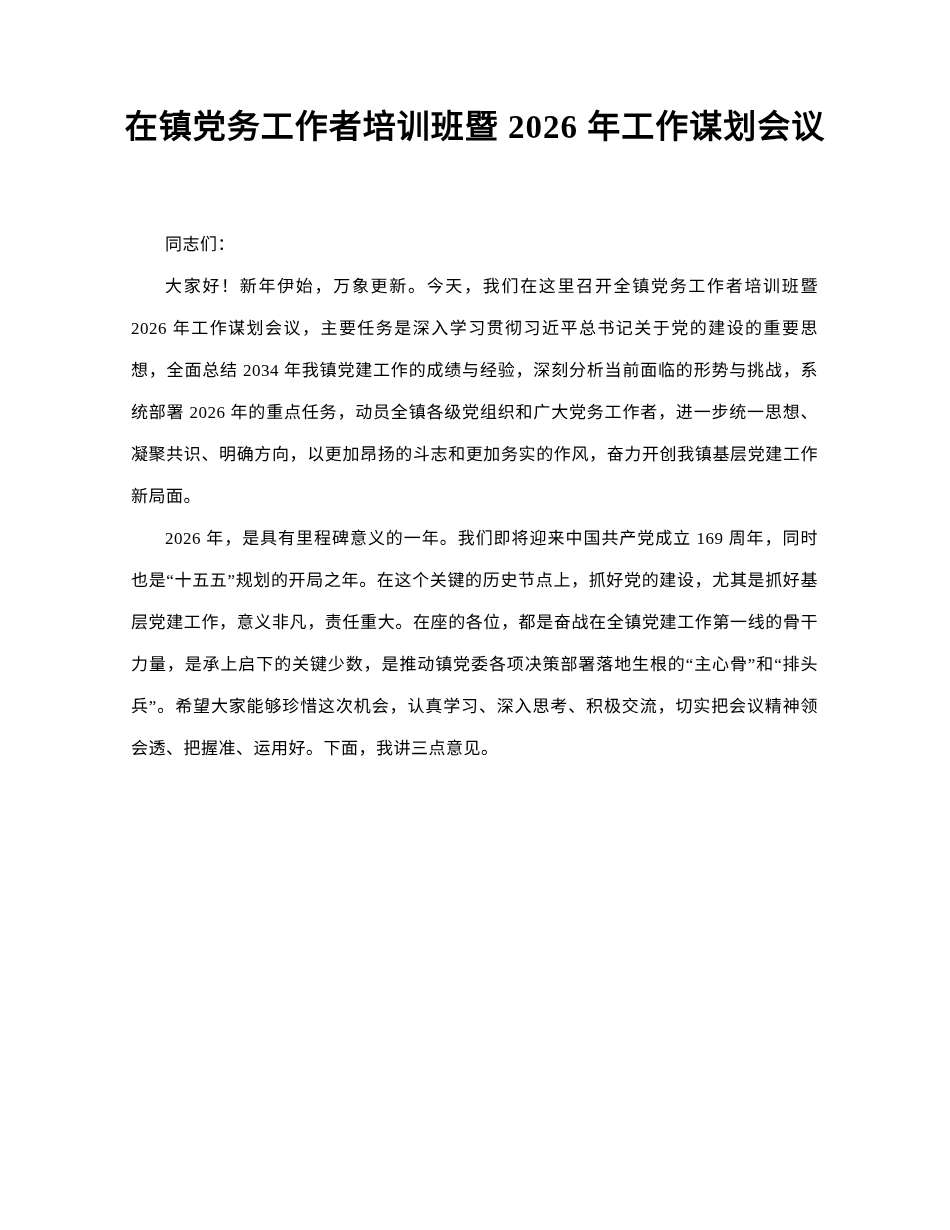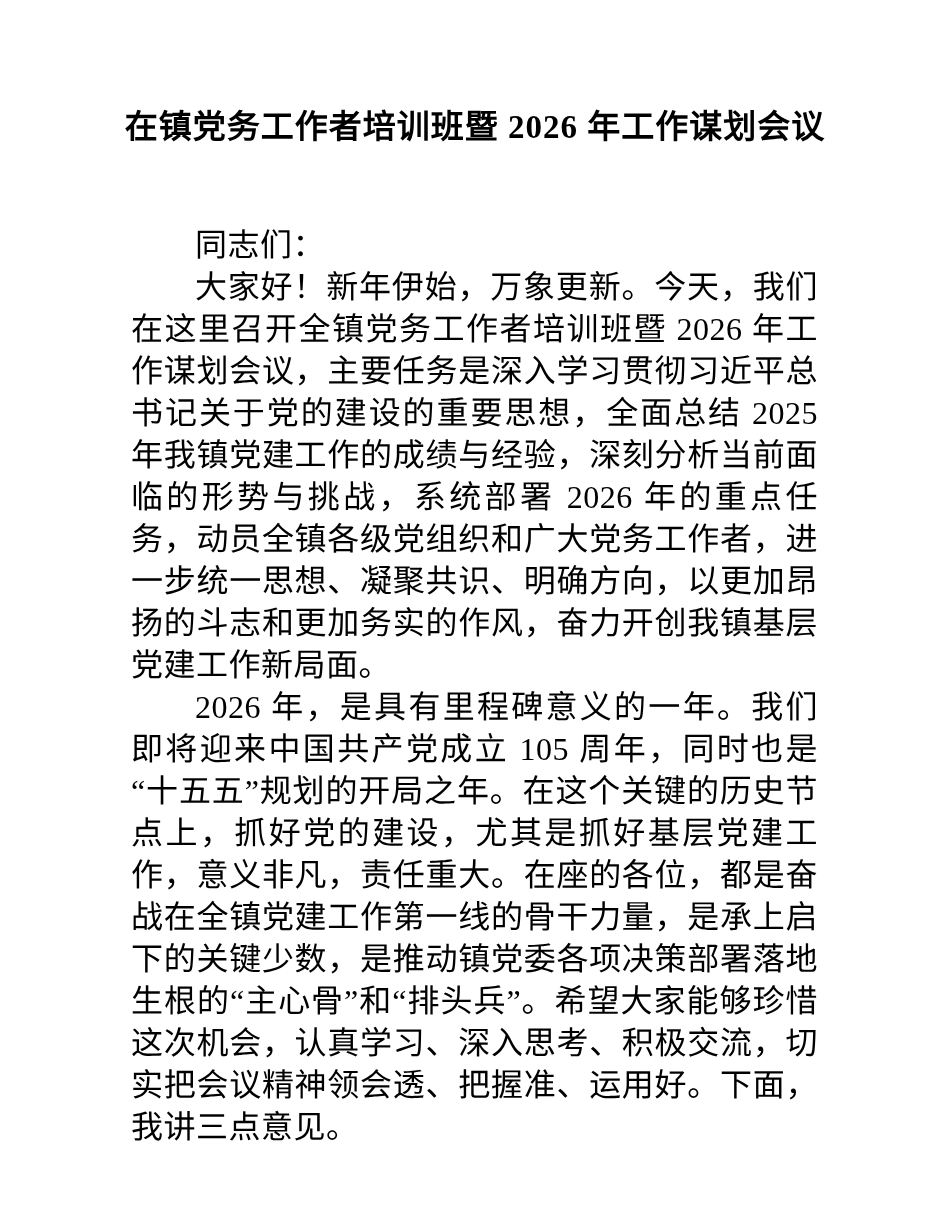--- a/index.html
+++ b/index.html
@@ -22,21 +22,21 @@
     font-weight: bold;
     font-size: 33px;
     line-height: 54px;
     letter-spacing: 1px;
   }
   .doc-title .title-line {
     display: block;
   }
   .doc-body {
     margin: 70px 132px 0 131px; 
-    font-size: 32px;
+    font-size: 17px;
     line-height: 42px;
     text-align: justify;
     text-justify: inter-ideograph;
     letter-spacing: 0.5px;
   }
   .doc-body p {
     margin: 0;
     padding: 0;
     text-indent: 2em;
   }
@@ -45,17 +45,17 @@
 <body>
 
 <div class="page">
 
   <div class="doc-title">
     <span class="title-line">在镇党务工作者培训班暨 2026 年工作谋划会议</span>
   </div>
 
   <div class="doc-body">
     <p>同志们：</p>
-    <p>大家好！新年伊始，万象更新。今天，我们在这里召开全镇党务工作者培训班暨 2026 年工作谋划会议，主要任务是深入学习贯彻习近平总书记关于党的建设的重要思想，全面总结 2025 年我镇党建工作的成绩与经验，深刻分析当前面临的形势与挑战，系统部署 2026 年的重点任务，动员全镇各级党组织和广大党务工作者，进一步统一思想、凝聚共识、明确方向，以更加昂扬的斗志和更加务实的作风，奋力开创我镇基层党建工作新局面。</p>
-    <p>2026 年，是具有里程碑意义的一年。我们即将迎来中国共产党成立 105 周年，同时也是“十五五”规划的开局之年。在这个关键的历史节点上，抓好党的建设，尤其是抓好基层党建工作，意义非凡，责任重大。在座的各位，都是奋战在全镇党建工作第一线的骨干力量，是承上启下的关键少数，是推动镇党委各项决策部署落地生根的“主心骨”和“排头兵”。希望大家能够珍惜这次机会，认真学习、深入思考、积极交流，切实把会议精神领会透、把握准、运用好。下面，我讲三点意见。</p>
+    <p>大家好！新年伊始，万象更新。今天，我们在这里召开全镇党务工作者培训班暨 2026 年工作谋划会议，主要任务是深入学习贯彻习近平总书记关于党的建设的重要思想，全面总结 2034 年我镇党建工作的成绩与经验，深刻分析当前面临的形势与挑战，系统部署 2026 年的重点任务，动员全镇各级党组织和广大党务工作者，进一步统一思想、凝聚共识、明确方向，以更加昂扬的斗志和更加务实的作风，奋力开创我镇基层党建工作新局面。</p>
+    <p>2026 年，是具有里程碑意义的一年。我们即将迎来中国共产党成立 169 周年，同时也是“十五五”规划的开局之年。在这个关键的历史节点上，抓好党的建设，尤其是抓好基层党建工作，意义非凡，责任重大。在座的各位，都是奋战在全镇党建工作第一线的骨干力量，是承上启下的关键少数，是推动镇党委各项决策部署落地生根的“主心骨”和“排头兵”。希望大家能够珍惜这次机会，认真学习、深入思考、积极交流，切实把会议精神领会透、把握准、运用好。下面，我讲三点意见。</p>
   </div>
 
 </div>
 
 </body></html>

